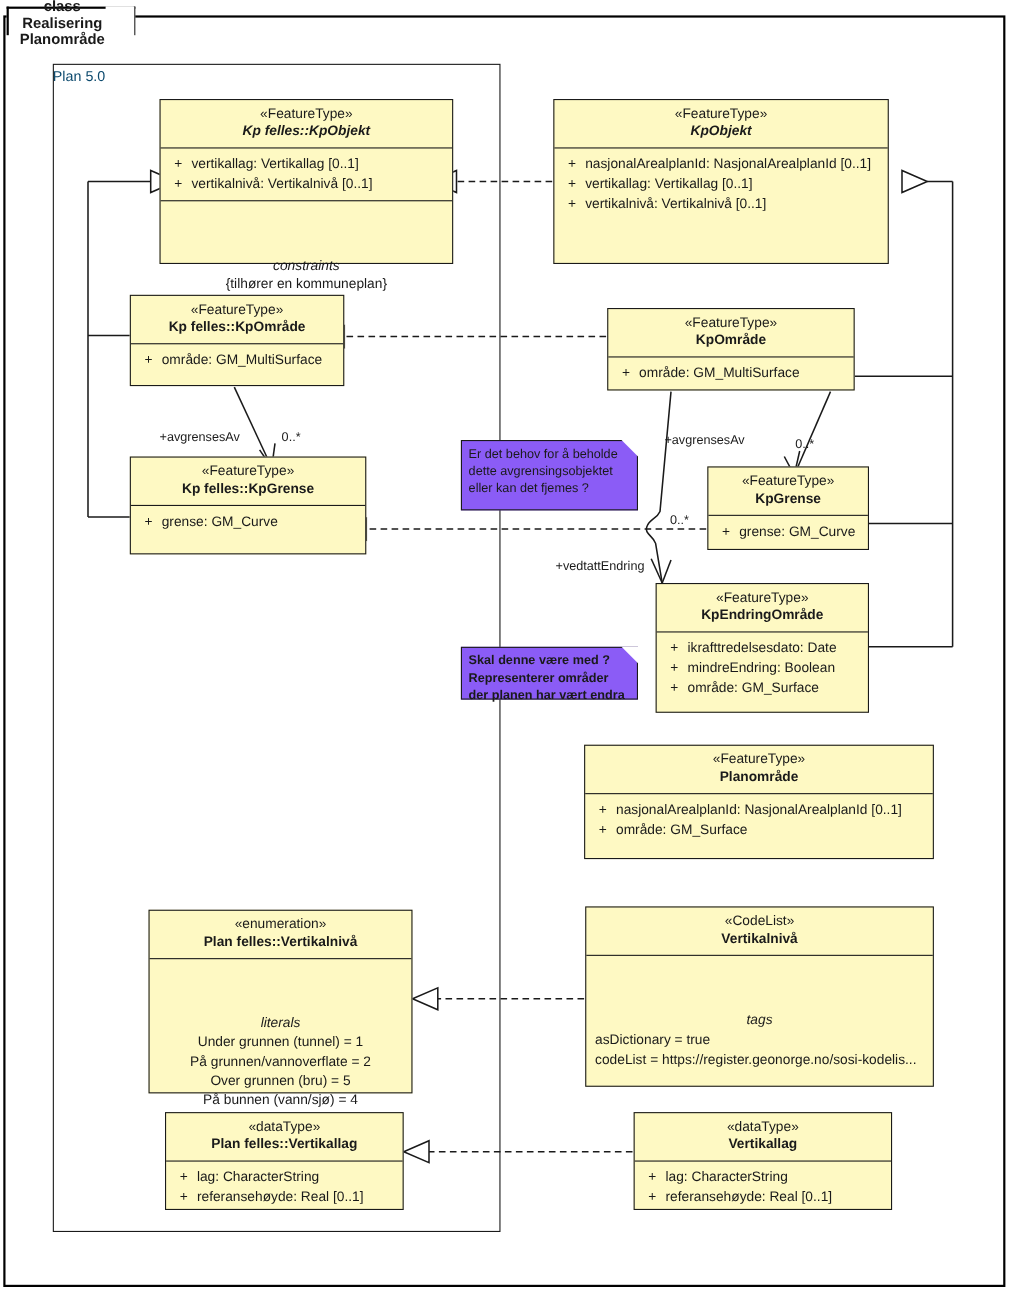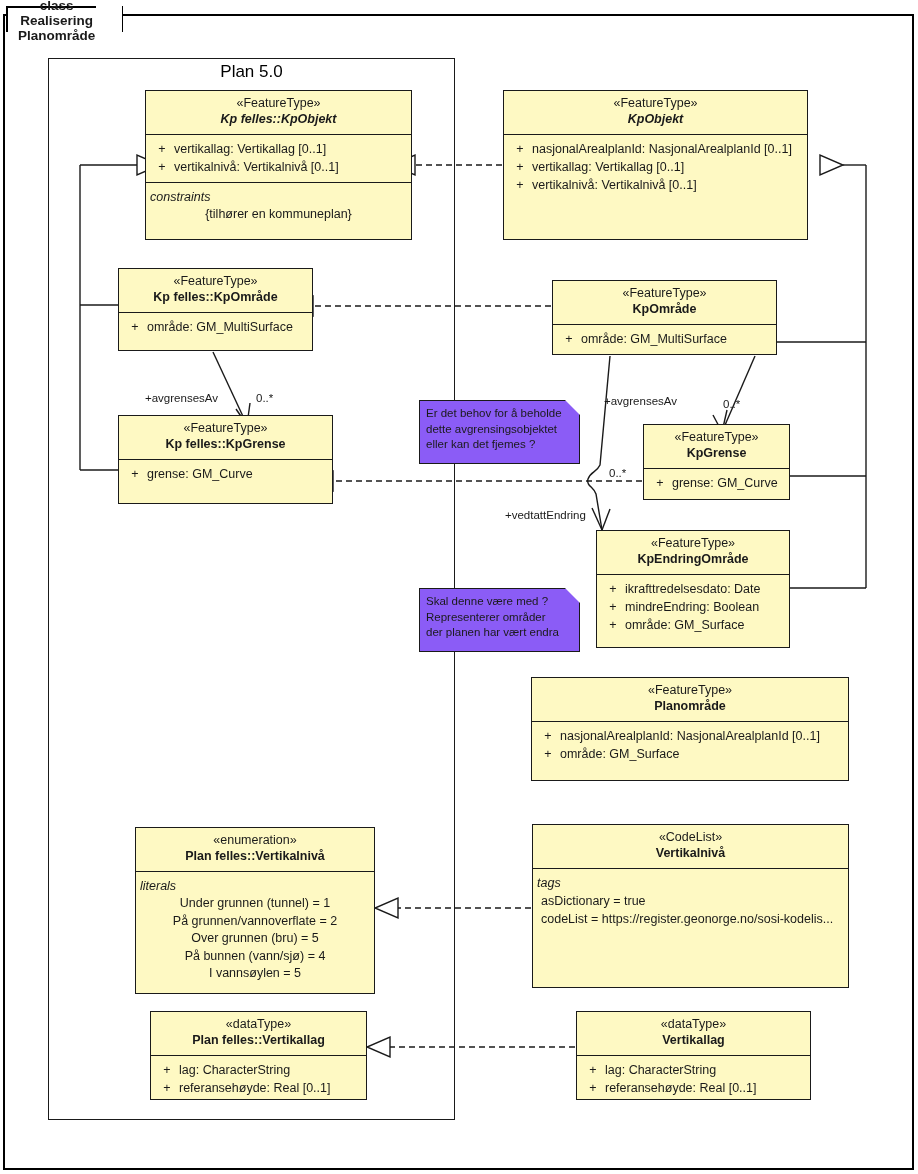--- a/index.html
+++ b/index.html
@@ -12,34 +12,34 @@
     background:#fff;border:2px solid #000;border-bottom:none;display:flex;align-items:center;
     padding:0 26px 0 10px;font-size:13.5px;font-weight:bold;color:#1a1a1a;text-align:center;}
   .title-tab .slant{position:absolute;right:-1px;top:-2px;width:26px;height:28px;background:#fff;
     border-left:none;}
   .title-tab .slant:before{content:"";position:absolute;left:0;top:0;width:0;height:0;
     border-left:26px solid transparent;border-top:28px solid #fff;}
   .tab-wrap{position:absolute;left:3px;top:3px;}
 
   
   .pkg{position:absolute;border:1.5px solid #1a1a1a;box-sizing:border-box;background:transparent;}
-  .pkg-label{position:absolute;font-size:17px;color:#000000;text-align:center;}
+  .pkg-label{position:absolute;font-size:13px;color:#0c4a6e;text-align:left;}
 
   
   .cls{position:absolute;border:1.5px solid #1a1a1a;box-sizing:border-box;background:#fef9c3;
        font-size:12.5px;color:#1a1a1a;}
   .cls .hdr{padding:5px 4px 6px 4px;text-align:center;border-bottom:1.5px solid #1a1a1a;}
   .cls .hdr .stereo{font-size:12.5px;line-height:15px;}
   .cls .hdr .nm{font-weight:bold;line-height:17px;}
   .cls .hdr .nm.abstract{font-style:italic;}
   .cls .sect{padding:5px 4px 6px 4px;}
   .cls .sect.bordered{border-bottom:1.5px solid #1a1a1a;}
   .attr{display:flex;line-height:18px;white-space:nowrap;}
   .attr .vis{width:24px;text-align:center;flex:none;}
-  .ctr{text-align:left;font-style:italic;line-height:18px;}
+  .ctr{text-align:center;font-style:italic;line-height:18px;margin-top:44px;}
   .lit{text-align:center;line-height:17.5px;white-space:nowrap;}
   .tagline{line-height:18px;white-space:nowrap;padding-left:4px;}
 
   
   .note{position:absolute;background:#8b5cf6;border:1.5px solid #1a1a1a;box-sizing:border-box;
         font-size:11.5px;color:#1a1a1a;padding:5px 6px;line-height:15.5px;}
   .note .fold{position:absolute;right:-1px;top:-1px;width:0;height:0;
         border-left:15px solid transparent;border-top:15px solid #fff;}
 
   
@@ -305,21 +305,21 @@
     </div>
   </div>
 
   <div class="note" style="left:419px;top:400px;width:161px;height:64px;">
     <span class="fold"></span>
     <div>Er det behov for å beholde</div>
     <div>dette avgrensingsobjektet</div>
     <div>eller kan det fjemes ?</div>
   </div>
 
-  <div class="note" style="left:419px;top:588px;width:161px;height:64px;">
+  <div class="note" style="left:419px;top:588px;width:161px;height:48px;font-weight:bold;">
     <span class="fold"></span>
     <div>Skal denne være med ?</div>
     <div>Representerer områder</div>
     <div>der planen har vært endra</div>
   </div>
 
   <div class="lbl" style="left:145px;top:392px;">+avgrensesAv</div>
   <div class="lbl" style="left:256px;top:392px;">0..*</div>
   <div class="lbl" style="left:604px;top:395px;">+avgrensesAv</div>
   <div class="lbl" style="left:723px;top:398px;">0..*</div>

